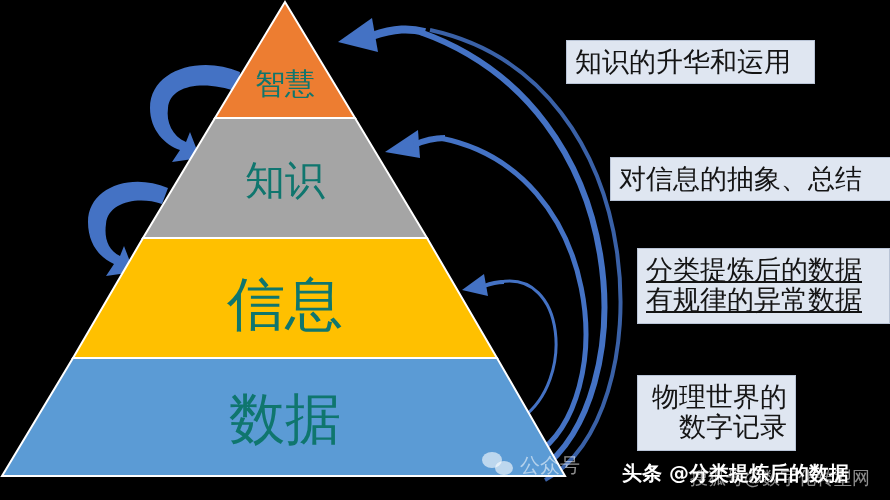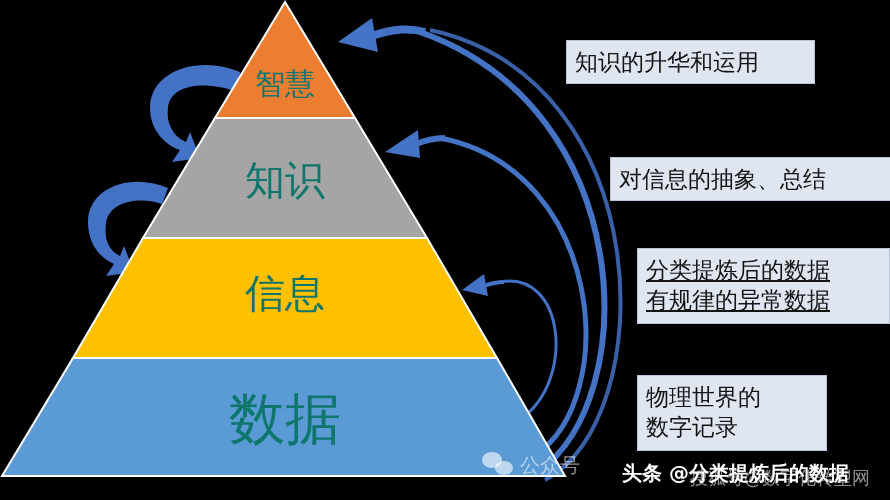--- a/index.html
+++ b/index.html
@@ -7,21 +7,21 @@
     width: 890px; height: 500px; background: #000000; position: relative; overflow: hidden;
     font-family: "DejaVu Sans", "Liberation Sans", sans-serif;
   }
   svg.diagram { position: absolute; left: 0; top: 0; }
   .layer-label {
     position: absolute; color: #0f766e; text-align: center; white-space: nowrap;
     font-family: "DejaVu Sans", sans-serif;
   }
   .desc-box {
     position: absolute; background: #dfe6f1; border: 1px solid #b9c4d6;
-    color: #141414; font-size: 23px; line-height: 30px; padding: 6px 8px;
+    color: #141414; font-size: 27px; line-height: 30px; padding: 6px 8px;
     white-space: pre-line; font-family: "DejaVu Sans", sans-serif;
     box-sizing: border-box;
   }
   .watermark {
     position: absolute; color: #ffffff; font-size: 20px; font-weight: bold; white-space: nowrap;
     font-family: "DejaVu Sans", sans-serif; text-shadow: 0 0 2px #000;
   }
   .wm-faint { position: absolute; color: rgba(255,255,255,0.55); font-size: 20px; white-space: nowrap; font-family: "DejaVu Sans", sans-serif; }
 </style>
 </head>
@@ -63,25 +63,25 @@
   </g>
 
   <g fill="rgba(255,255,255,0.6)">
     <ellipse cx="492" cy="460" rx="10" ry="8"></ellipse>
     <ellipse cx="504" cy="468" rx="9" ry="7"></ellipse>
   </g>
 </svg>
 
 <div class="layer-label" style="left:245px; top:64px; width:80px; font-size:30px;">智慧</div>
 <div class="layer-label" style="left:225px; top:153px; width:120px; font-size:40px;font-family:Liberation Mono, monospace;">知识</div>
-<div class="layer-label" style="left:215px; top:266px; width:140px; font-size:40px;">信息</div>
+<div class="layer-label" style="left:215px; top:266px; width:140px; font-size:58px;">信息</div>
 <div class="layer-label" style="left:205px; top:382px; width:160px; font-size:56px;">数据</div>
 
 <div class="desc-box" style="left:566px; top:40px; width:249px; height:44px;">知识的升华和运用</div>
 <div class="desc-box" style="left:610px; top:157px; width:308px; height:44px;">对信息的抽象、总结</div>
 <div class="desc-box" style="left:637px; top:248px; width:253px; height:76px;text-decoration:underline;">分类提炼后的数据
 有规律的异常数据</div>
-<div class="desc-box" style="left:637px; top:375px; width:190px; height:76px;">物理世界的
+<div class="desc-box" style="left:637px; top:375px; width:159px; height:76px;text-align:right;">物理世界的
 数字记录</div>
 
 <div class="wm-faint" style="left:520px; top:452px;">公众号</div>
 <div class="watermark" style="left:622px; top:460px;">头条 @分类提炼后的数据</div>
 <div class="wm-faint" style="left:690px; top:466px; font-size:18px;">搜狐号@数字化转型网</div>
 
 </body></html>

